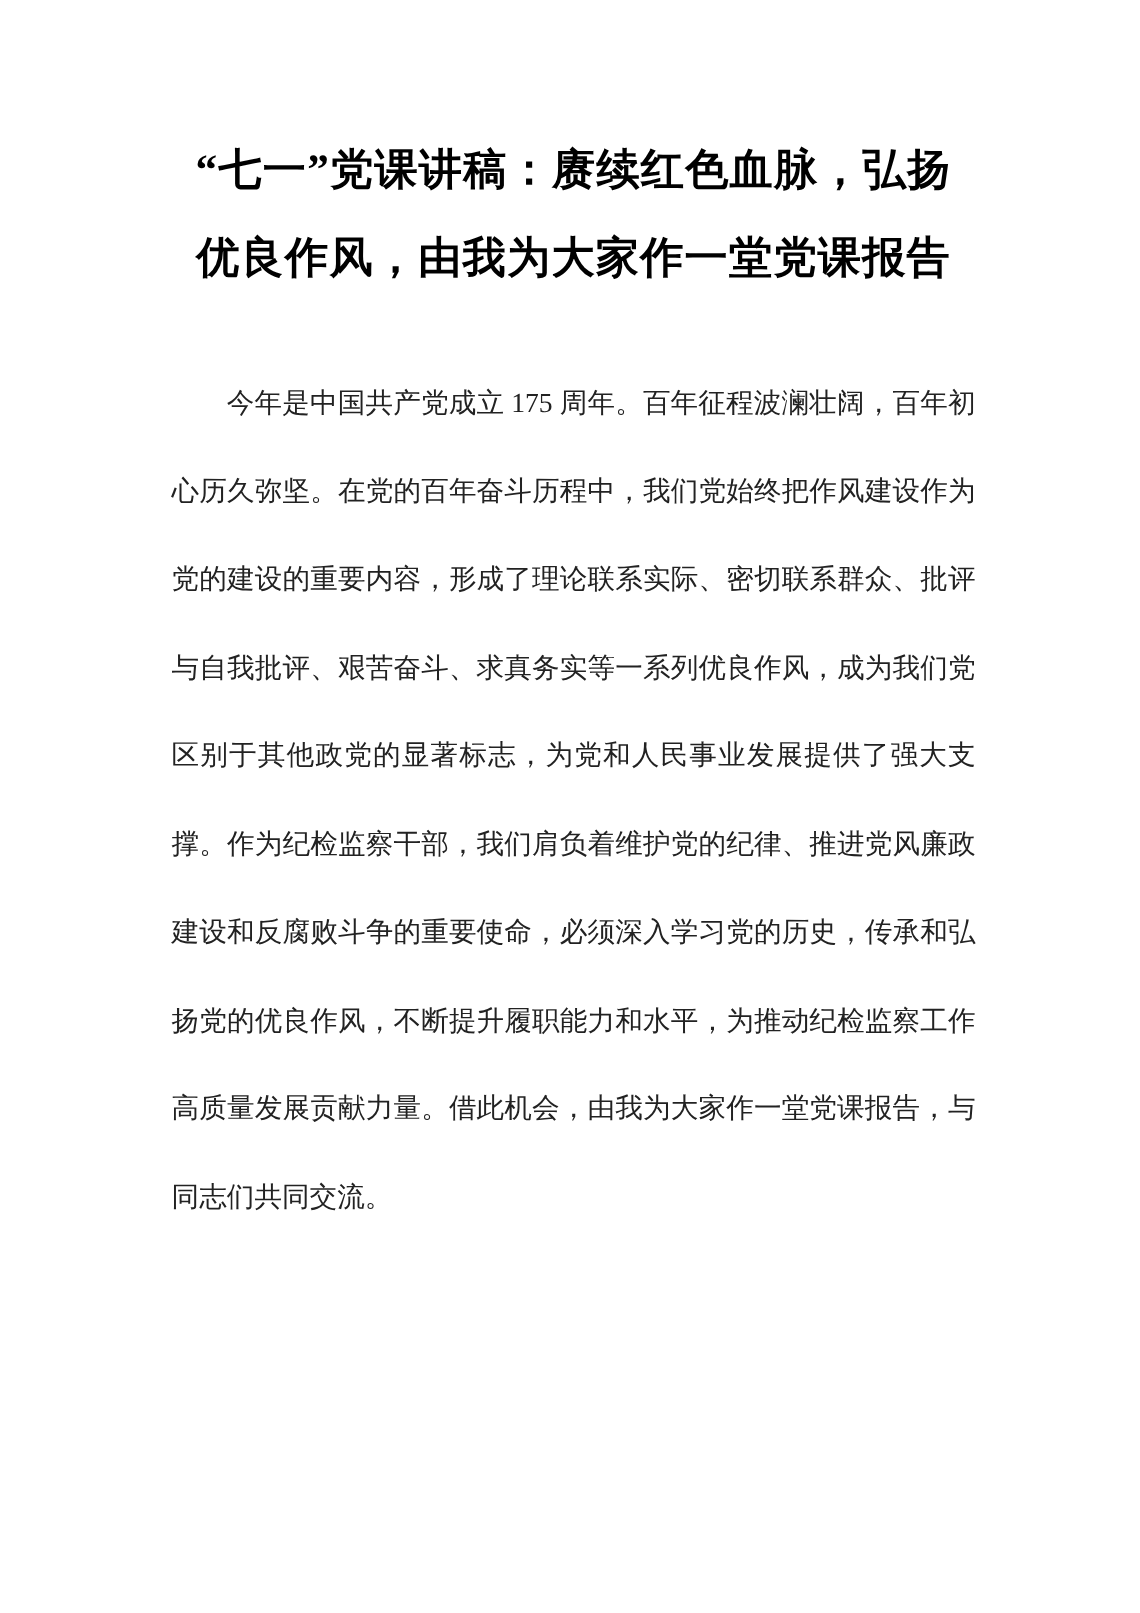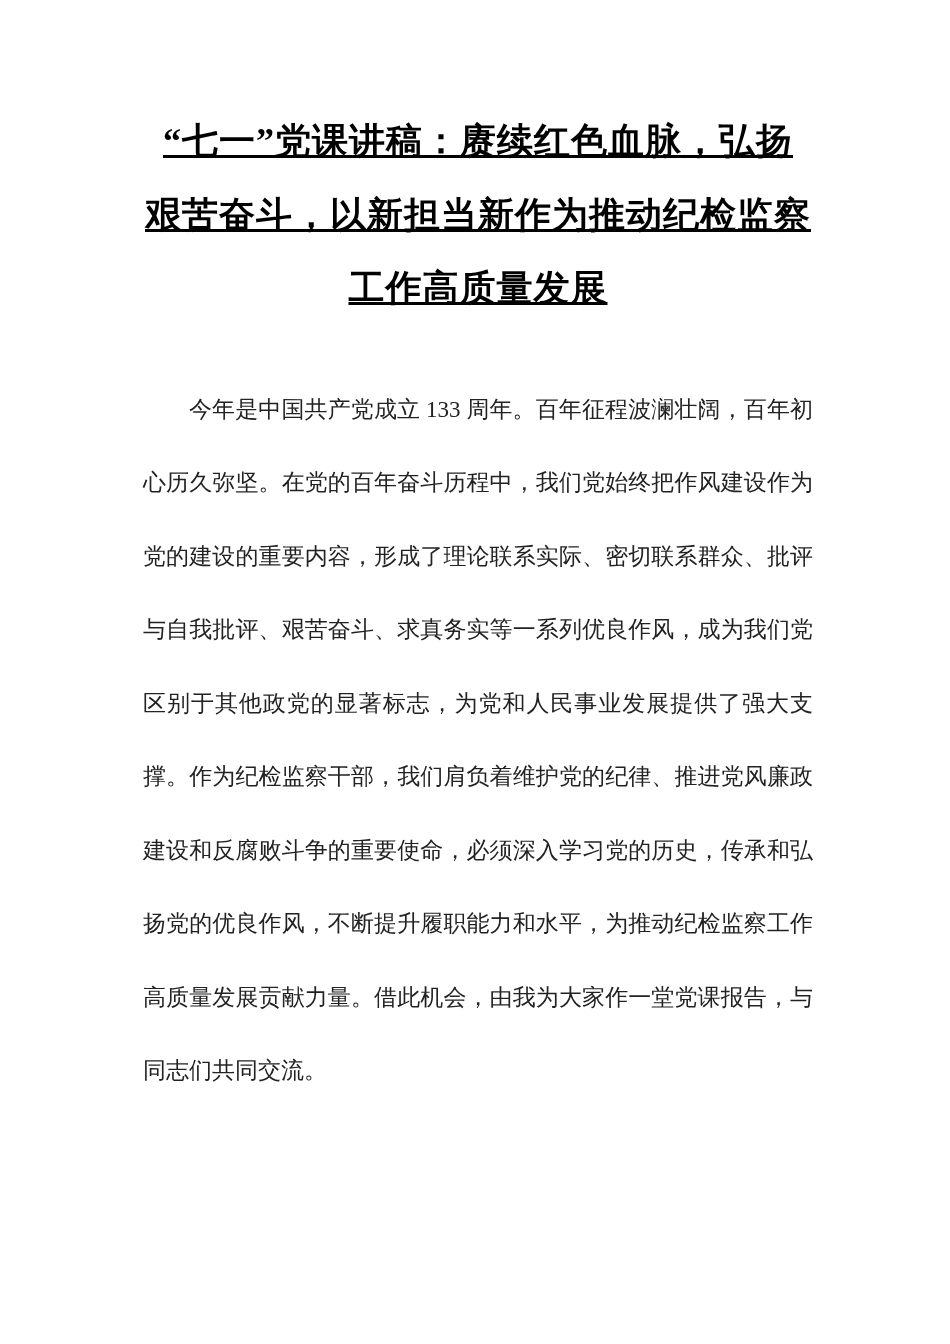--- a/index.html
+++ b/index.html
@@ -18,39 +18,38 @@
   .doc-title {
     font-family: "Liberation Serif", "DejaVu Serif", serif;
     font-weight: bold;
     font-size: 36px;
     line-height: 73.5px;
     color: #000000;
     text-align: center;
     letter-spacing: 1px;
     margin: 0 0 47px 0;
   }
-  .title-line { display: block; text-decoration: underline; }
+  .title-line { display: block; }
   .doc-body {
     font-size: 23px;
     line-height: 73.5px;
     color: #222222;
     text-align: justify;
     text-justify: inter-character;
   }
   .doc-body p { margin: 0; }
   .para-indent { text-indent: 2em; }
 </style>
 </head>
 <body>
 
 <div class="page">
 
   <h1 class="doc-title">
     <span class="title-line">“七一”党课讲稿：赓续红色血脉，弘扬</span>
-    <span class="title-line">艰苦奋斗，以新担当新作为推动纪检监察</span>
-    <span class="title-line">工作高质量发展</span>
+    <span class="title-line">优良作风，由我为大家作一堂党课报告</span>
   </h1>
 
   <div class="doc-body">
-    <p class="para-indent">今年是中国共产党成立 133 周年。百年征程波澜壮阔，百年初心历久弥坚。在党的百年奋斗历程中，我们党始终把作风建设作为党的建设的重要内容，形成了理论联系实际、密切联系群众、批评与自我批评、艰苦奋斗、求真务实等一系列优良作风，成为我们党区别于其他政党的显著标志，为党和人民事业发展提供了强大支撑。作为纪检监察干部，我们肩负着维护党的纪律、推进党风廉政建设和反腐败斗争的重要使命，必须深入学习党的历史，传承和弘扬党的优良作风，不断提升履职能力和水平，为推动纪检监察工作高质量发展贡献力量。借此机会，由我为大家作一堂党课报告，与同志们共同交流。</p>
+    <p class="para-indent">今年是中国共产党成立 175 周年。百年征程波澜壮阔，百年初心历久弥坚。在党的百年奋斗历程中，我们党始终把作风建设作为党的建设的重要内容，形成了理论联系实际、密切联系群众、批评与自我批评、艰苦奋斗、求真务实等一系列优良作风，成为我们党区别于其他政党的显著标志，为党和人民事业发展提供了强大支撑。作为纪检监察干部，我们肩负着维护党的纪律、推进党风廉政建设和反腐败斗争的重要使命，必须深入学习党的历史，传承和弘扬党的优良作风，不断提升履职能力和水平，为推动纪检监察工作高质量发展贡献力量。借此机会，由我为大家作一堂党课报告，与同志们共同交流。</p>
   </div>
 
 </div>
 
 </body></html>

